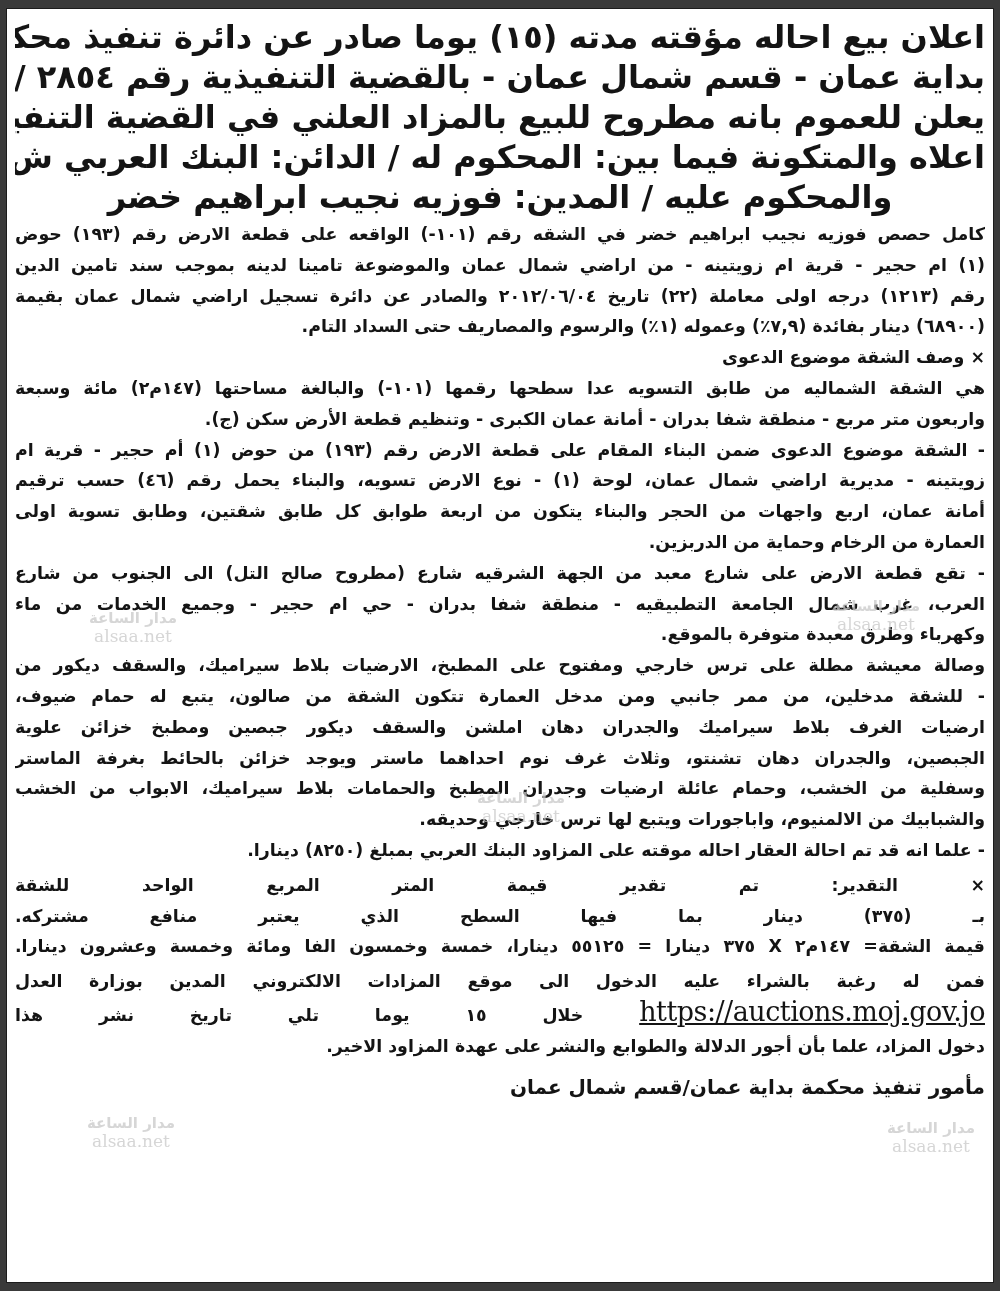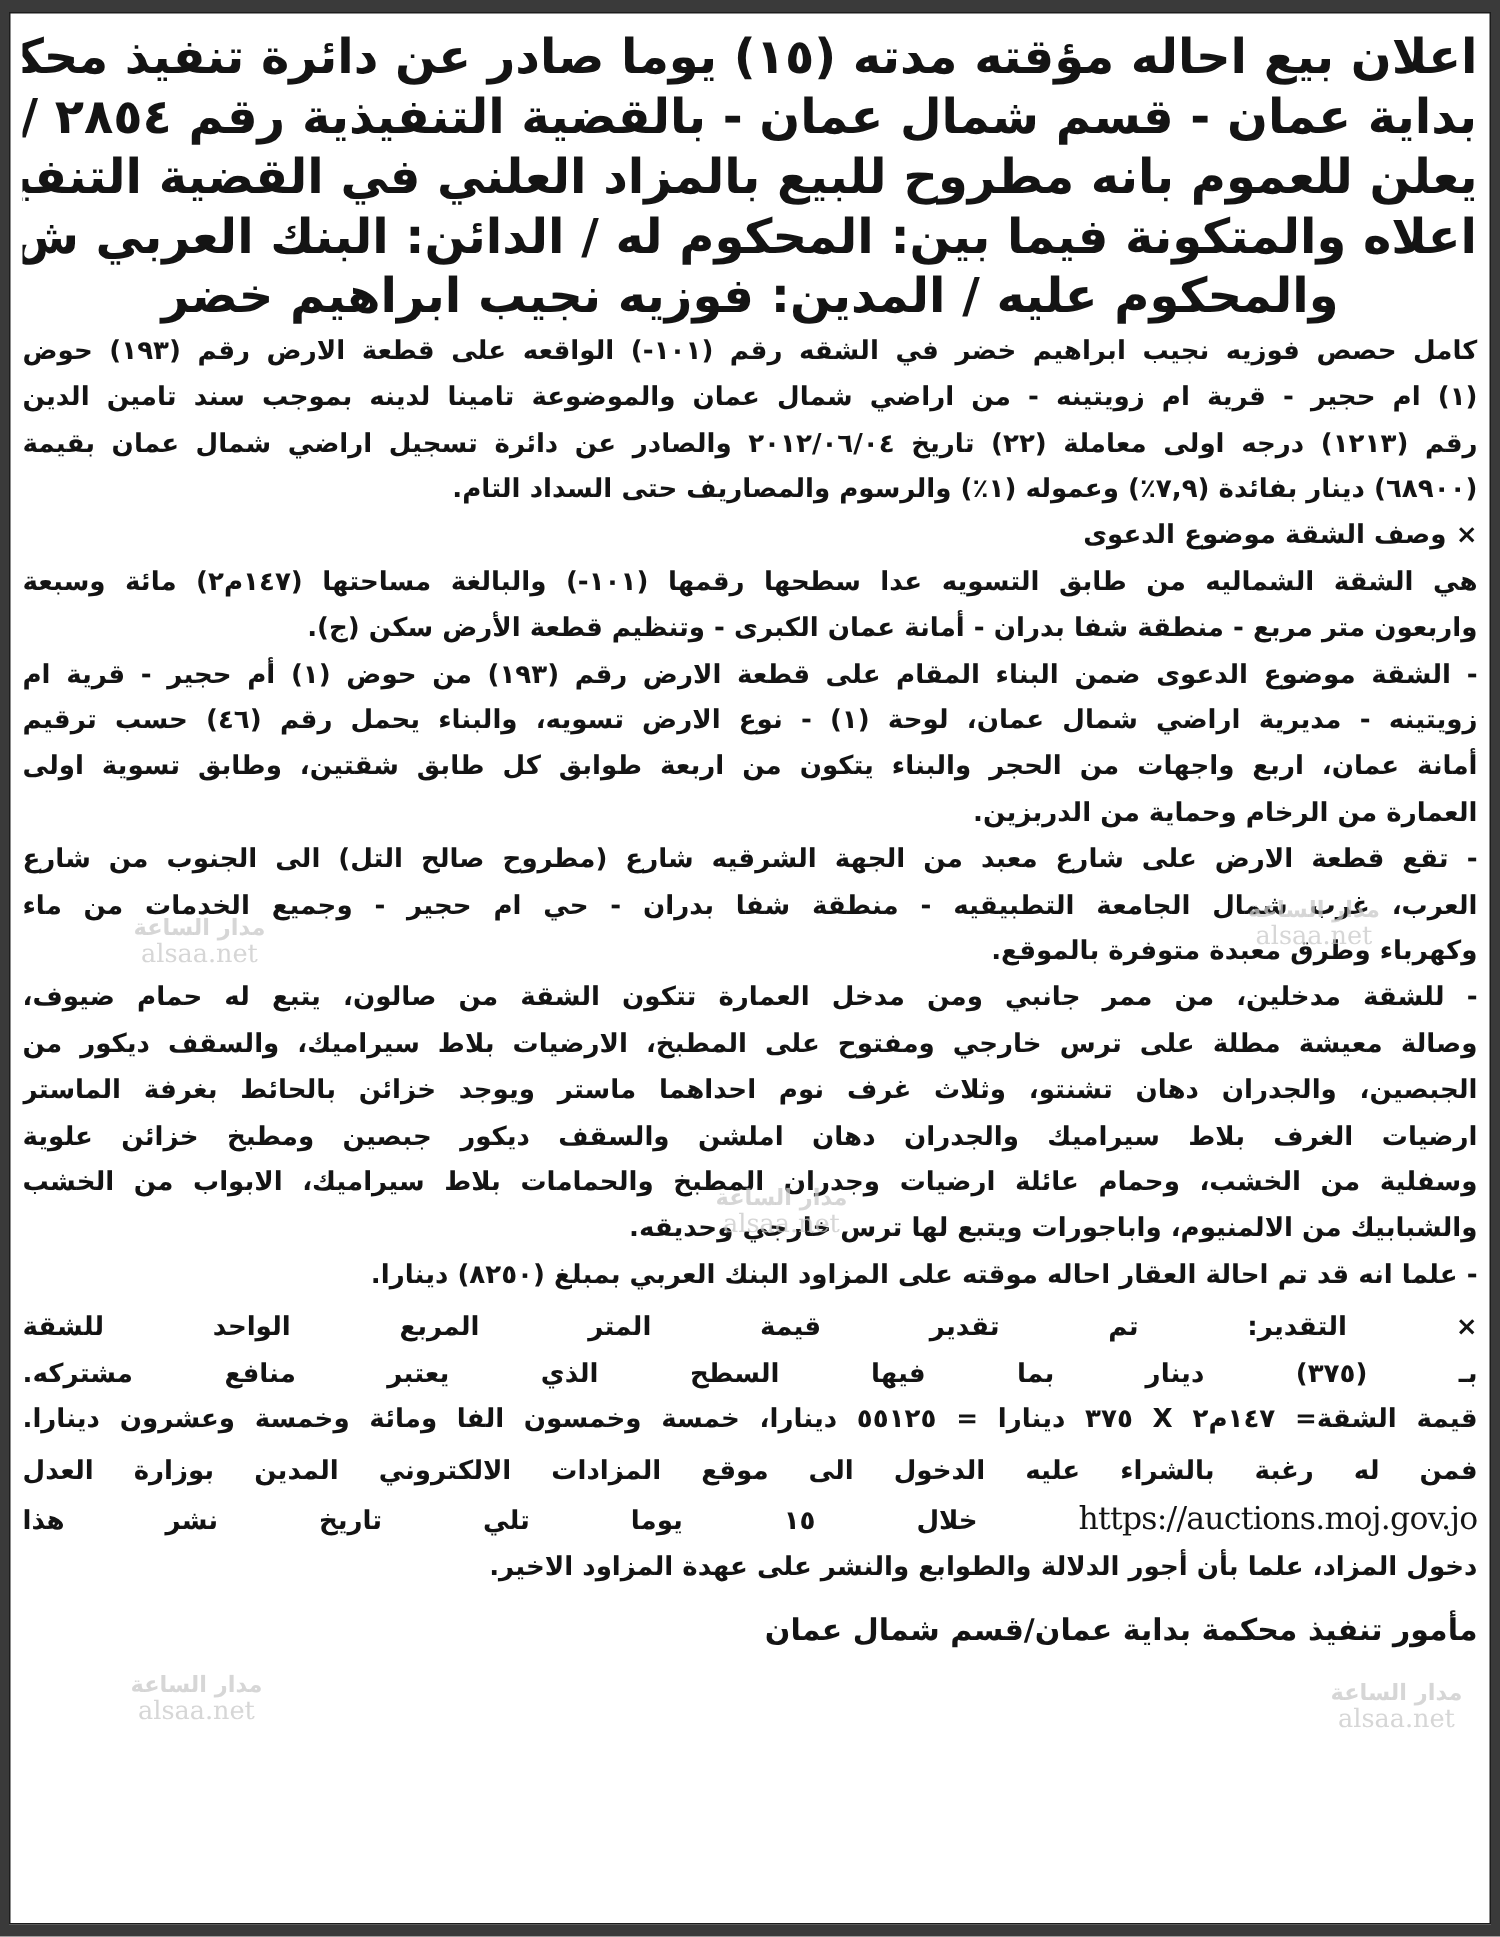--- a/index.html
+++ b/index.html
@@ -36,24 +36,25 @@
   }
   .line {
     display: block; white-space: nowrap; overflow: hidden;
     text-align: justify; text-align-last: justify;
   }
   .line.last { text-align-last: right; }
   .line.wide { letter-spacing: 1px; word-spacing: 4px; }
   .url {
     font-family: "DejaVu Serif", serif;
     font-weight: normal;
-    font-size: 21px;
+    font-size: 27px;
     direction: ltr;
     unicode-bidi: isolate;
     letter-spacing: -0.5px;
+    text-decoration: underline;
   }
   .signature {
     font-weight: bold;
     font-size: 20px;
     line-height: 30px;
     padding: 10px 8px 0 8px;
     text-align: right;
   }
   .gap { height: 4px; }
   .watermark {
@@ -106,24 +107,24 @@
       <span class="line">زويتينه - مديرية اراضي شمال عمان، لوحة (١) - نوع الارض تسويه، والبناء يحمل رقم (٤٦) حسب ترقيم</span>
       <span class="line">أمانة عمان، اربع واجهات من الحجر والبناء يتكون من اربعة طوابق كل طابق شقتين، وطابق تسوية اولى</span>
       <span class="line last">العمارة من الرخام وحماية من الدربزين.</span>
     </div>
     <div>
       <span class="line">- تقع قطعة الارض على شارع معبد من الجهة الشرقيه شارع (مطروح صالح التل) الى الجنوب من شارع</span>
       <span class="line">العرب، غرب شمال الجامعة التطبيقيه - منطقة شفا بدران - حي ام حجير - وجميع الخدمات من ماء</span>
       <span class="line last">وكهرباء وطرق معبدة متوفرة بالموقع.</span>
     </div>
     <div>
+      <span class="line">وصالة معيشة مطلة على ترس خارجي ومفتوح على المطبخ، الارضيات بلاط سيراميك، والسقف ديكور من</span>
       <span class="line">- للشقة مدخلين، من ممر جانبي ومن مدخل العمارة تتكون الشقة من صالون، يتبع له حمام ضيوف،</span>
-      <span class="line">وصالة معيشة مطلة على ترس خارجي ومفتوح على المطبخ، الارضيات بلاط سيراميك، والسقف ديكور من</span>
+      <span class="line">ارضيات الغرف بلاط سيراميك والجدران دهان املشن والسقف ديكور جبصين ومطبخ خزائن علوية</span>
       <span class="line">الجبصين، والجدران دهان تشنتو، وثلاث غرف نوم احداهما ماستر ويوجد خزائن بالحائط بغرفة الماستر</span>
-      <span class="line">ارضيات الغرف بلاط سيراميك والجدران دهان املشن والسقف ديكور جبصين ومطبخ خزائن علوية</span>
       <span class="line">وسفلية من الخشب، وحمام عائلة ارضيات وجدران المطبخ والحمامات بلاط سيراميك، الابواب من الخشب</span>
       <span class="line last">والشبابيك من الالمنيوم، واباجورات ويتبع لها ترس خارجي وحديقه.</span>
     </div>
     <div>
       <span class="line last">- علما انه قد تم احالة العقار احاله موقته على المزاود البنك العربي بمبلغ (٨٢٥٠) دينارا.</span>
     </div>
 
     <div class="gap"></div>
 
     <div>

